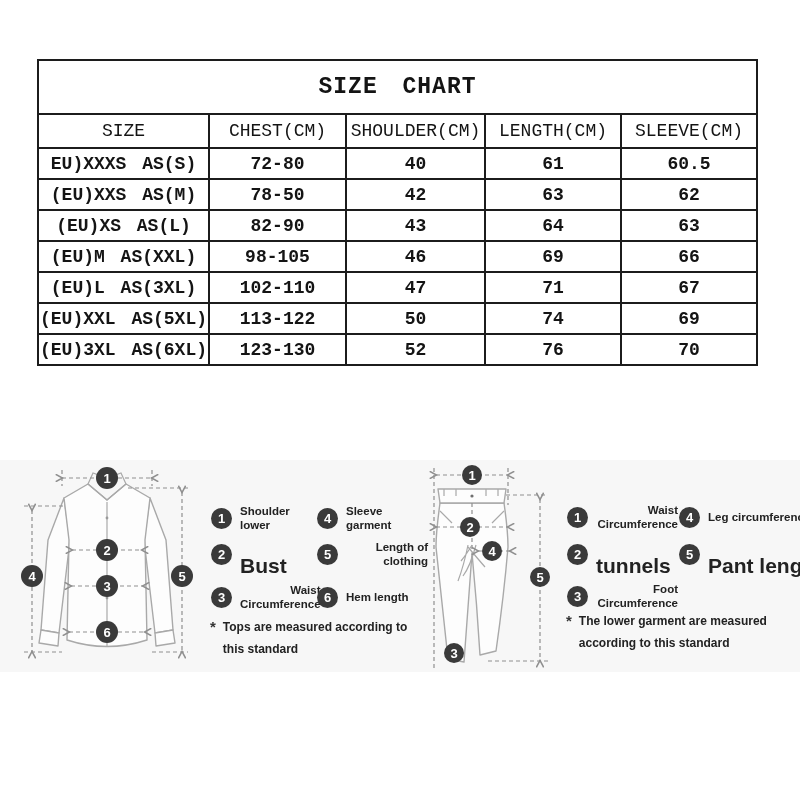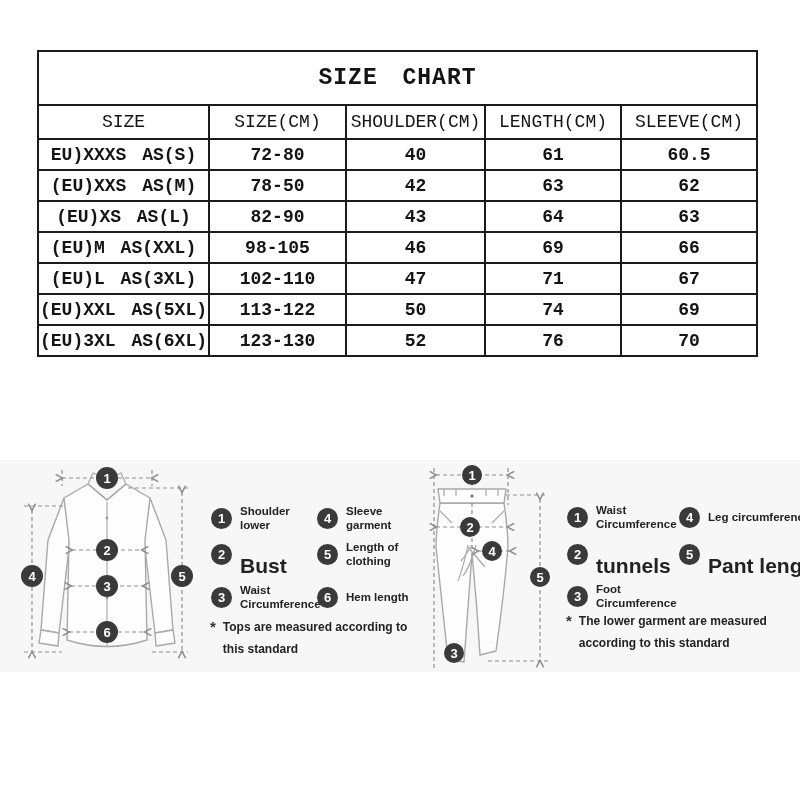--- a/index.html
+++ b/index.html
@@ -1,20 +1,20 @@
 <!DOCTYPE html>
 <html><head>
 <meta charset="utf-8">
 <style>
   html,body{margin:0;padding:0;background:#fff;}
   .page{position:relative;width:800px;height:800px;background:#ffffff;overflow:hidden;
         font-family:"Liberation Sans","DejaVu Sans",sans-serif;color:#1a1a1a;}
 
   
-  .size-table{position:absolute;left:37px;top:50px;width:719px;border-collapse:collapse;
+  .size-table{position:absolute;left:37px;top:59px;width:719px;border-collapse:collapse;
               table-layout:fixed;font-family:"Liberation Mono","DejaVu Sans Mono",monospace;
               color:#141414;}
   .size-table td,.size-table th{border:2px solid #1c1c1c;text-align:center;vertical-align:middle;
               padding:0;overflow:hidden;white-space:nowrap;}
   .size-table .title-row td{height:52px;font-size:23px;font-weight:700;word-spacing:10px;letter-spacing:1px;}
   .size-table .head-row th{height:32px;font-size:18px;font-weight:400;}
   .size-table .data-row td{height:29px;font-size:18px;font-weight:700;}
   .size-table col.c0{width:171px}.size-table col.c1{width:137px}
   .size-table col.c2{width:139px}.size-table col.c3{width:136px}.size-table col.c4{width:136px}
   .size-table .data-row td.sz{word-spacing:5px;}
@@ -31,21 +31,21 @@
         font-size:13px;font-weight:700;text-anchor:middle;}
 
   
   .legend{position:absolute;display:grid;align-items:center;}
   .legend-top{left:211px;top:502px;grid-template-columns:106px 112px;grid-template-rows:32px 40px 46px;}
   .legend-bottom{left:567px;top:499px;grid-template-columns:112px 140px;grid-template-rows:36px 38px 46px;}
   .leg-item{display:flex;align-items:center;gap:8px;}
   .leg-num{flex:0 0 21px;width:21px;height:21px;border-radius:50%;background:#3a3a3a;color:#fff;
            display:flex;align-items:center;justify-content:center;font-size:13px;font-weight:700;}
   .leg-label{font-size:11.5px;font-weight:700;line-height:1.25;color:#222;}
-  .leg-label.wrap{max-width:82px;}
+  .leg-label.wrap{max-width:82px;text-align:right;}
   .leg-label.lg{font-size:21px;white-space:nowrap;margin-top:24px;}
 
   .note{position:absolute;display:flex;gap:7px;align-items:flex-start;}
   .note-top{left:210px;top:616px;width:215px;}
   .note-bottom{left:566px;top:610px;width:232px;}
   .note-star{font-size:15px;font-weight:700;color:#333;line-height:1.4;}
   .note-text{font-size:12px;font-weight:700;line-height:1.85;color:#222;}
 </style>
 </head>
 <body>
@@ -59,21 +59,21 @@
         <col class="c2">
         <col class="c3">
         <col class="c4">
       </colgroup>
     <tbody>
         <tr class="title-row">
       <td colspan="5">SIZE CHART</td>
     </tr>
     <tr class="head-row">
       <th>SIZE</th>
-      <th>SIZE(CM)</th>
+      <th>CHEST(CM)</th>
       <th>SHOULDER(CM)</th>
       <th>LENGTH(CM)</th>
       <th>SLEEVE(CM)</th>
     </tr>
     <tr class="data-row">
       <td class="sz">EU)XXXS AS(S)</td>
       <td>72-80</td>
       <td>40</td>
       <td>61</td>
       <td>60.5</td>

